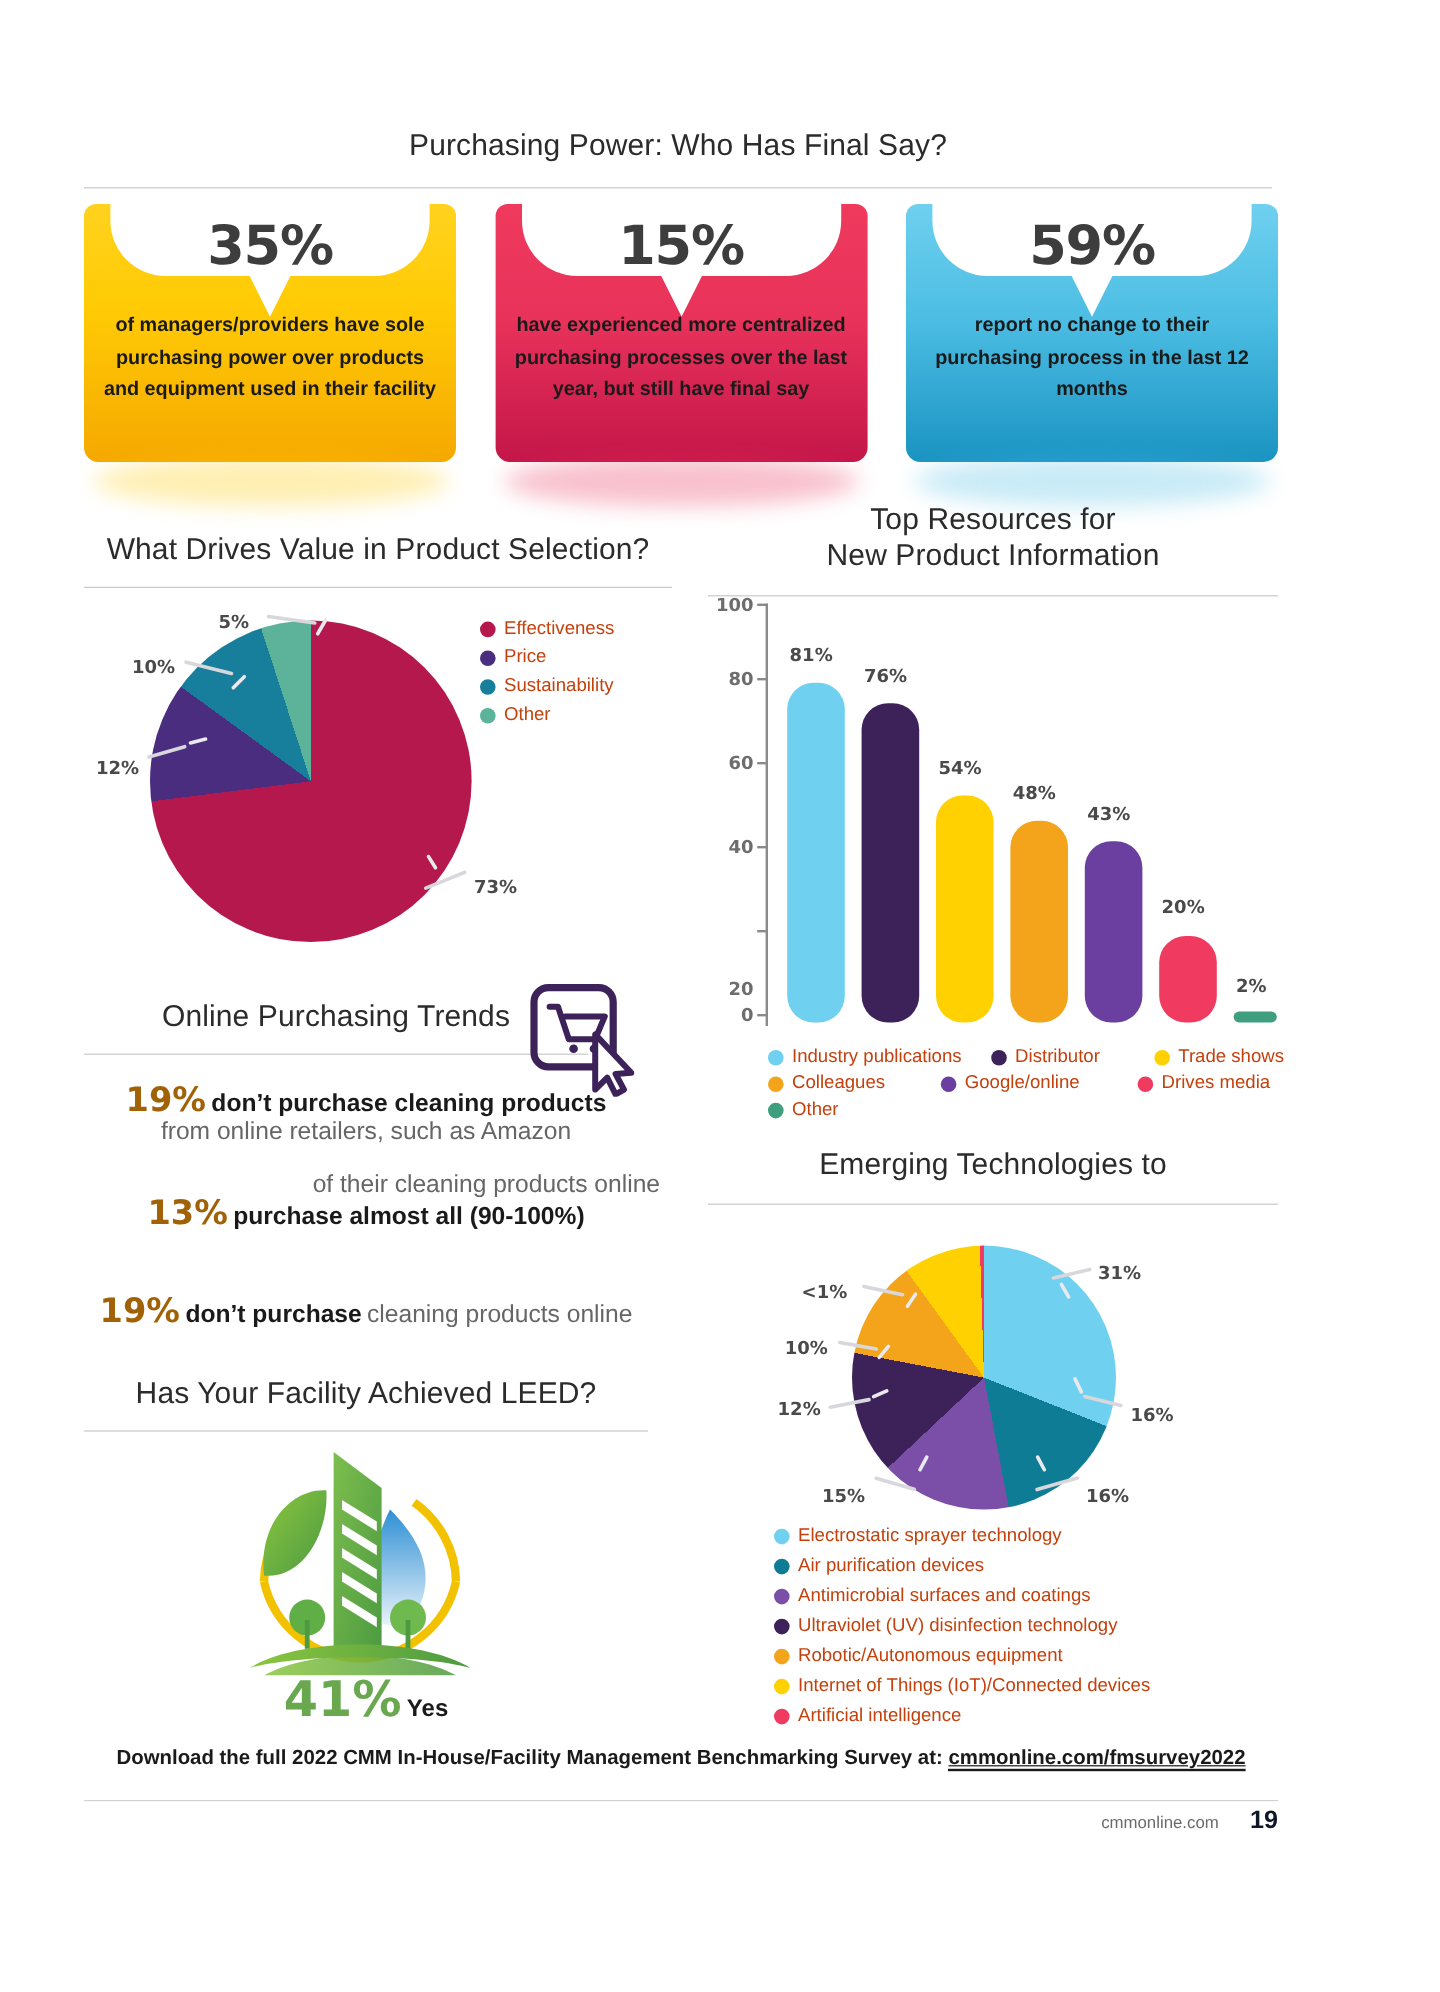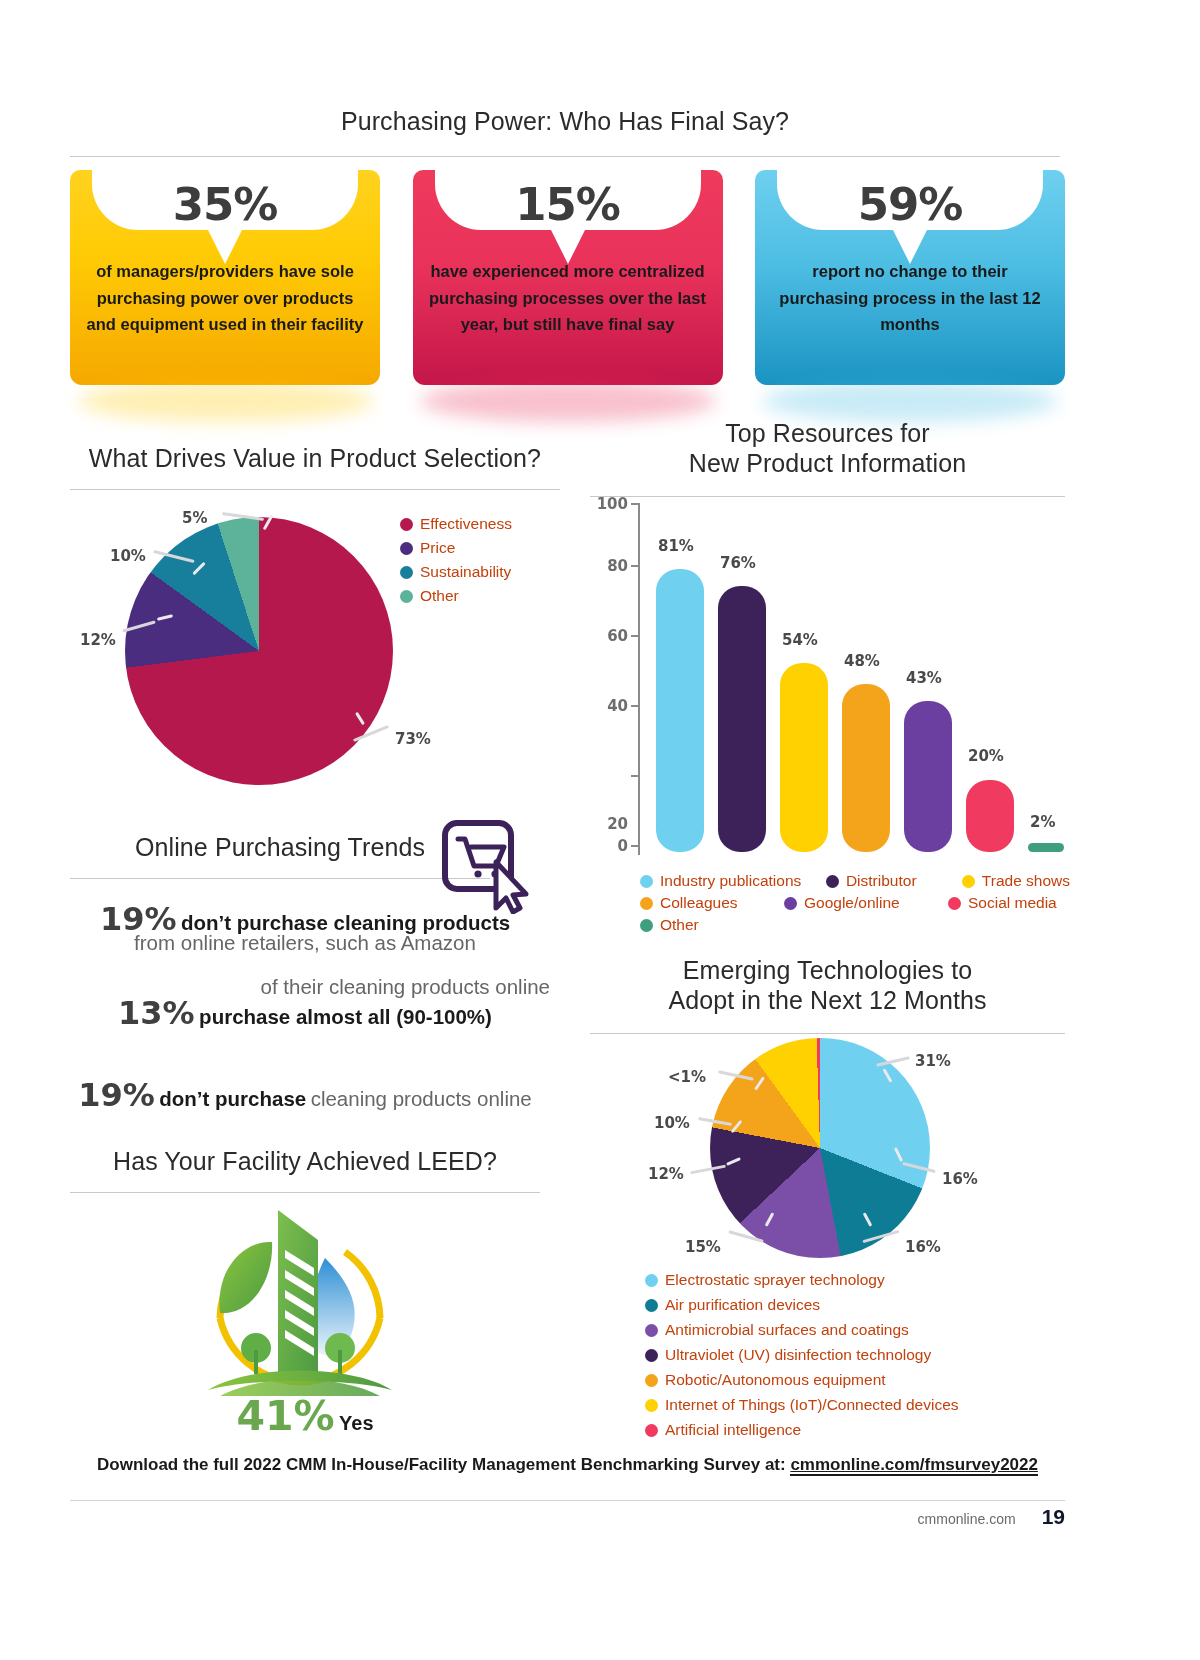--- a/index.html
+++ b/index.html
@@ -79,22 +79,22 @@
              font-weight: 700; font-size: 15px; color: #4a4a4a; white-space: nowrap; }
   #bar-legend { position: absolute; left: 640px; top: 872px; width: 430px;
                 display: flex; flex-wrap: wrap; gap: 4px 16px; justify-content: space-between; }
   #bar-legend .legend-row { margin: 0; }
 
   
   #opt-sec { position: absolute; left: 70px; top: 832px; width: 420px; }
   #opt-sec .rule { margin-top: 16px; }
   #cart-icon { position: absolute; left: 440px; top: 818px; width: 96px; height: 96px; }
   .stat-line { position: absolute; left: 60px; width: 490px; text-align: center; }
-  .big { font-family:"DejaVu Sans",sans-serif; font-weight: 700; font-size: 32px;
-         color: #404040; }
+  .big { font-family:"DejaVu Sans",sans-serif; font-weight: 700; font-size: 28px;
+         color: #a16207; }
   .bold { font-weight: 700; font-size: 20.5px; color: #1a1a1a; }
   .grey { font-size: 20.5px; color: #666666; }
 
   
   #leed-sec { position: absolute; left: 70px; top: 1146px; width: 470px; }
   #leed-sec .rule { margin-top: 16px; }
   #leed-logo { position: absolute; left: 190px; top: 1198px; width: 220px; height: 215px; }
   #leed-stat { position: absolute; left: 70px; top: 1392px; width: 470px; text-align: center; }
   .leed-pct { font-family:"DejaVu Sans",sans-serif; font-weight:700; font-size:41px; color:#6aa84f; }
   .leed-yes { font-weight: 700; font-size: 20px; color: #1a1a1a; }
@@ -258,21 +258,21 @@
     <div class="legend-row" style="width:110px">
       <span class="dot" style="background:#F3A41B"></span>
       <span class="legend-lab">Colleagues</span>
     </div>
     <div class="legend-row" style="width:130px">
       <span class="dot" style="background:#6B3FA0"></span>
       <span class="legend-lab">Google/online</span>
     </div>
     <div class="legend-row" style="width:122px">
       <span class="dot" style="background:#F03A5F"></span>
-      <span class="legend-lab">Social media</span>
+      <span class="legend-lab">Drives media</span>
     </div>
     <div class="legend-row">
       <span class="dot" style="background:#3E9E7E"></span>
       <span class="legend-lab">Other</span>
     </div>
   </div>
 
   <div id="opt-sec">
     <div class="sec-title">Online Purchasing Trends</div>
     <div class="rule"></div>
@@ -357,21 +357,20 @@
     </svg>
   </div>
 
   <div id="leed-stat">
     <span class="leed-pct">41%</span>
     <span class="leed-yes">Yes</span>
   </div>
 
   <div id="pie2-sec">
     <div class="sec-title">Emerging Technologies to</div>
-    <div class="sec-title">Adopt in the Next 12 Months</div>
     <div class="rule"></div>
   </div>
 
   <div id="pie2-wrap">
     <div class="pie" style="left:120px; top:8px; width:220px; height:220px;
          background: conic-gradient(
             #6FD0EF 0deg 111.6deg,
             #0E7C94 111.6deg 169.2deg,
             #7B4FA8 169.2deg 226.8deg,
             #3D2259 226.8deg 280.8deg,

